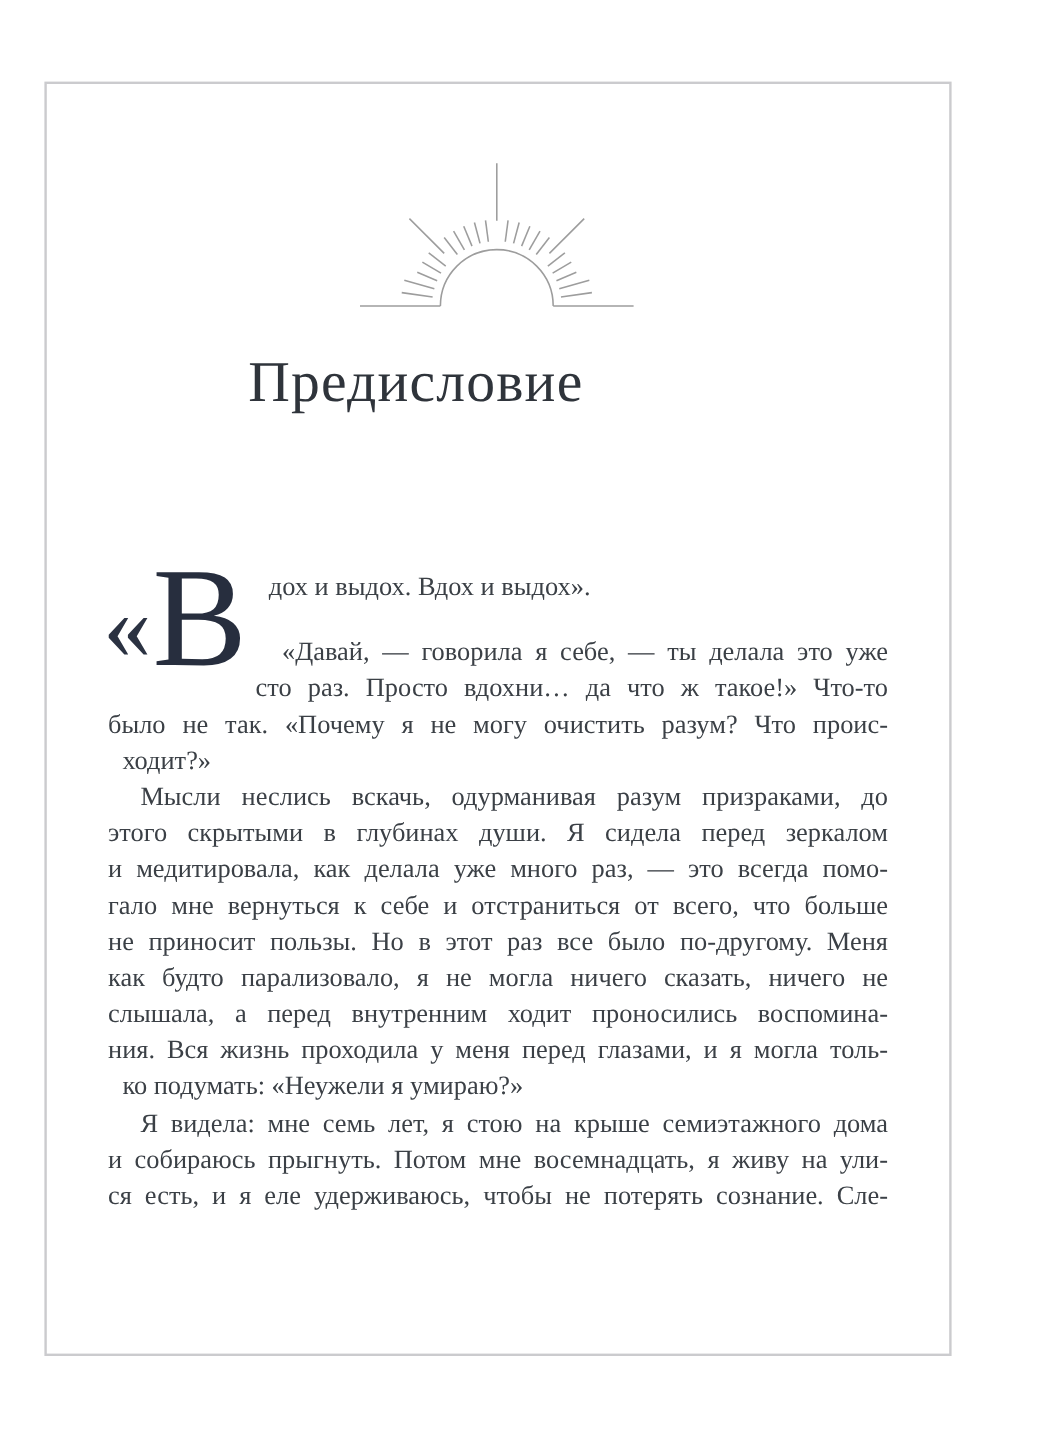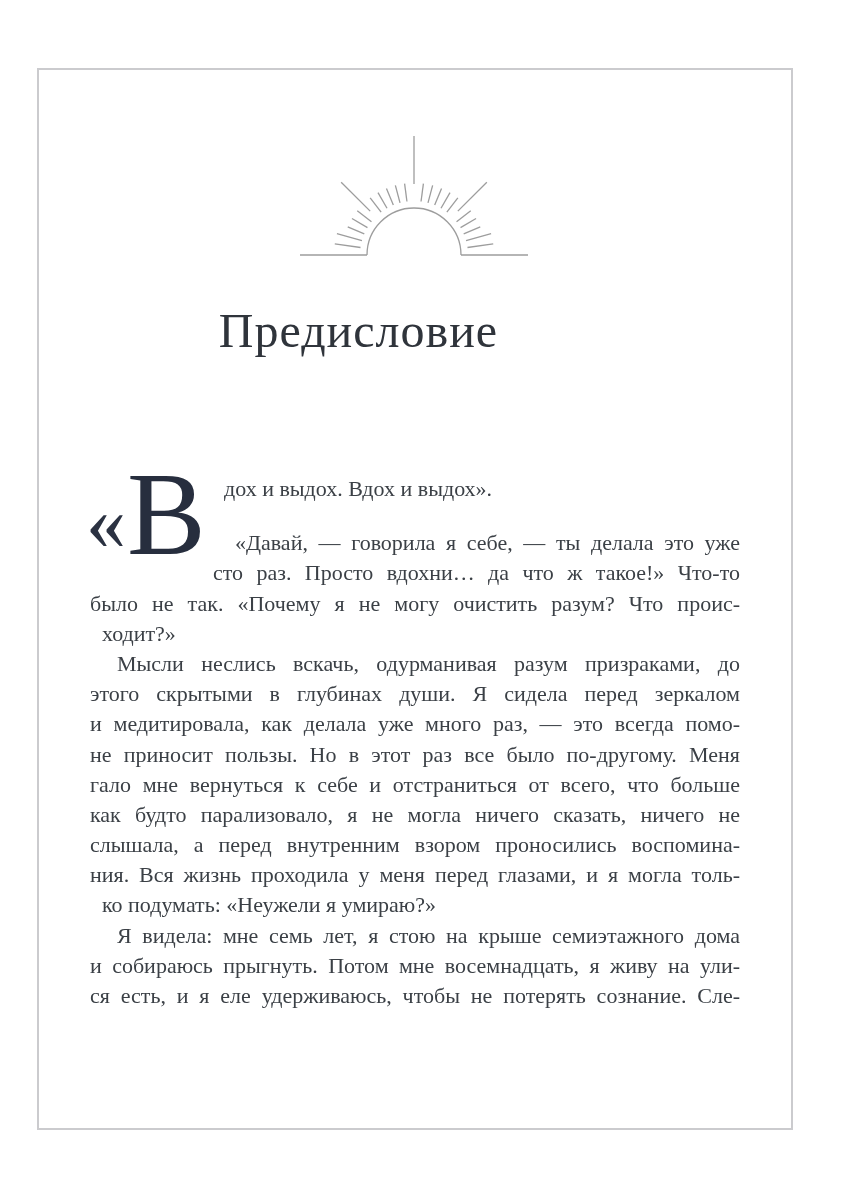--- a/index.html
+++ b/index.html
@@ -28,21 +28,21 @@
   }
   .ornament line, .ornament path {
     stroke: #9d9d9d;
     stroke-width: 1.3;
     fill: none;
   }
   .title {
     position: absolute;
     left: 0; top: 287px;
     width: 685px;
-    margin: 16px;
+    margin: 4px;
     text-align: center;
     font-size: 48px;
     font-weight: 400;
     letter-spacing: 1px;
     color: #2f343b;
   }
   .textblock {
     position: absolute;
     left: 90px; top: 474px;
     width: 650px;
@@ -125,24 +125,24 @@
       <span class="dc-letter">В</span>
     </div>
   <div class="line wrap0 lastline">дох и выдох. Вдох и выдох».</div>
       <div class="line wrap1">«Давай, — говорила я себе, — ты делала это уже</div>
       <div class="line wrap2">сто раз. Просто вдохни… да что ж такое!» Что-то</div>
       <div class="line">было не так. «Почему я не могу очистить разум? Что проис-</div>
       <div class="line lastline">ходит?»</div>
       <div class="line indent">Мысли неслись вскачь, одурманивая разум призраками, до</div>
       <div class="line">этого скрытыми в глубинах души. Я сидела перед зеркалом</div>
       <div class="line">и медитировала, как делала уже много раз, — это всегда помо-</div>
+      <div class="line">гало мне вернуться к себе и отстраниться от всего, что больше</div>
       <div class="line">не приносит пользы. Но в этот раз все было по-другому. Меня</div>
-      <div class="line">гало мне вернуться к себе и отстраниться от всего, что больше</div>
       <div class="line">как будто парализовало, я не могла ничего сказать, ничего не</div>
-      <div class="line">слышала, а перед внутренним взором проносились воспомина-</div>
+      <div class="line">слышала, а перед внутренним ходит проносились воспомина-</div>
       <div class="line">ния. Вся жизнь проходила у меня перед глазами, и я могла толь-</div>
       <div class="line lastline">ко подумать: «Неужели я умираю?»</div>
       <div class="line indent">Я видела: мне семь лет, я стою на крыше семиэтажного дома</div>
       <div class="line">и собираюсь прыгнуть. Потом мне восемнадцать, я живу на ули-</div>
       <div class="line">ся есть, и я еле удерживаюсь, чтобы не потерять сознание. Сле-</div>
     </div>
 
 </div>
 
 </body></html>

